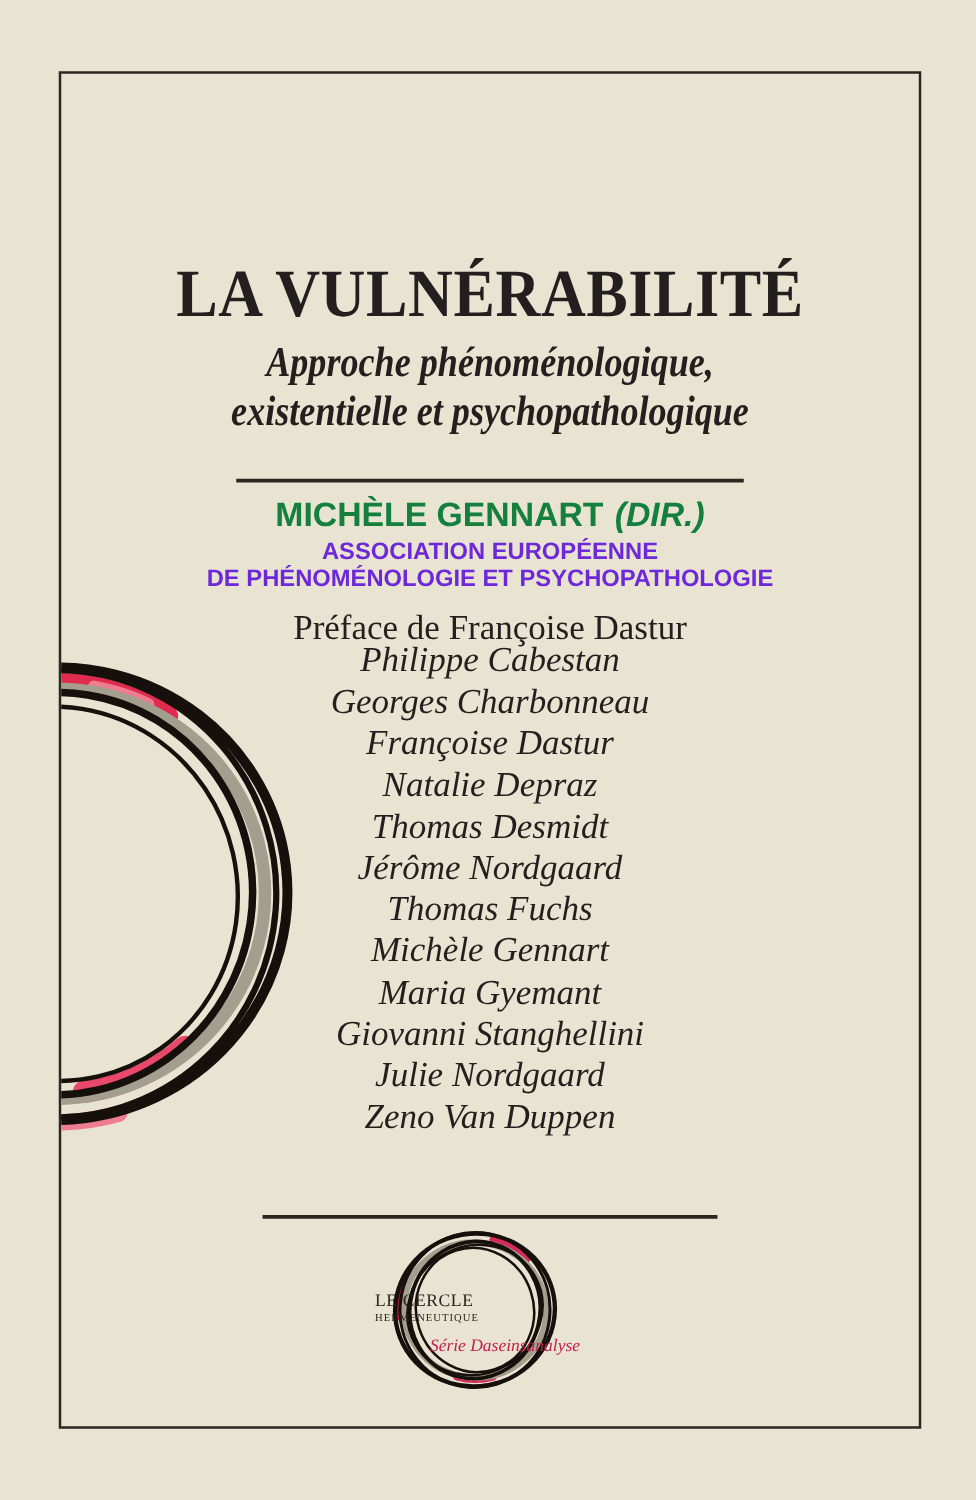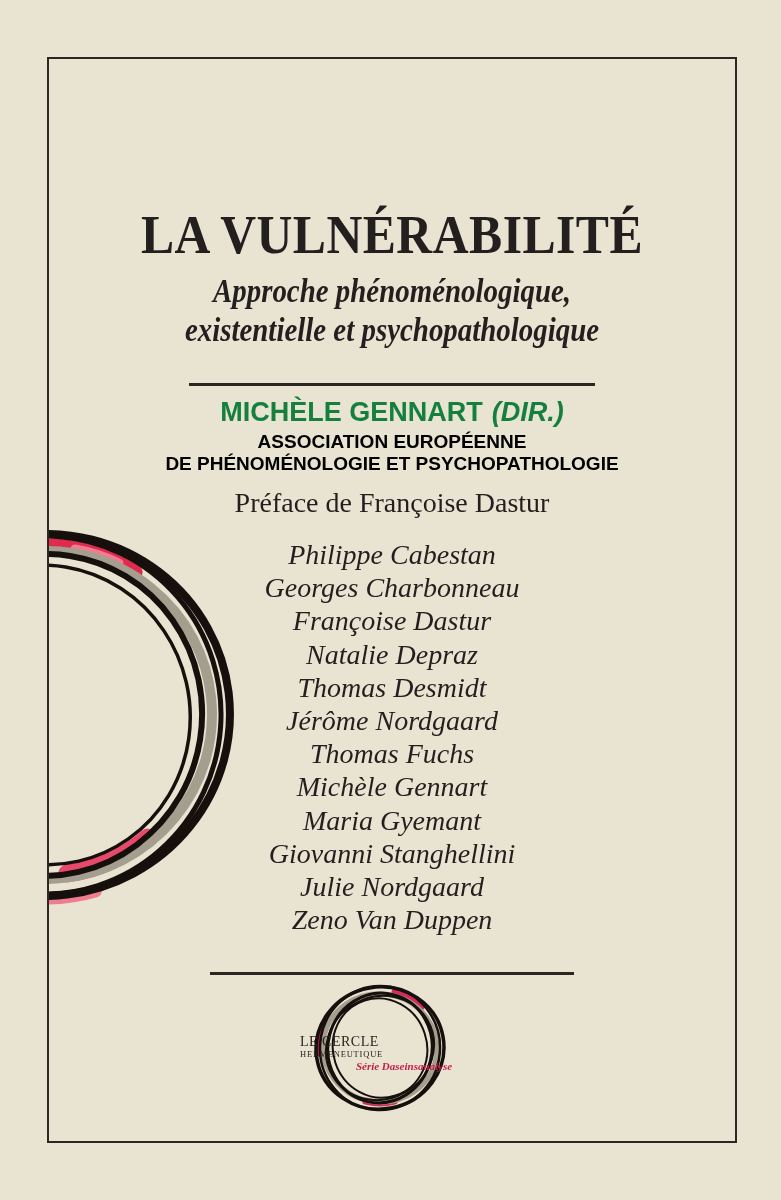--- a/index.html
+++ b/index.html
@@ -41,41 +41,41 @@
     top:339px;
     font-family:"Liberation Sans", sans-serif;
     font-size:27px;line-height:28px;font-weight:bold;
     color:#15803d;white-space:nowrap;
   }
   .editor .role{font-style:italic;margin-left:9px;}
   .association{
     top:372px;
     font-family:"Liberation Sans", sans-serif;
     font-size:19px;line-height:21.5px;font-weight:bold;
-    color:#000000;
+    color:#6d28d9;
   }
   .preface{
     top:429px;
     font-size:28px;line-height:30px;
   }
   .contributors{
-    top:479px;
+    top:453px;
     font-size:28px;line-height:33.2px;
     font-style:italic;
   }
   .logo{
     position:absolute;left:251px;top:909px;
     width:160px;height:160px;
   }
   .logo .ltext{position:absolute;left:0;width:100%;text-align:left;white-space:nowrap;}
   .logo .name1{top:66px;font-size:14px;line-height:15px;letter-spacing:.5px;color:#2a2420;}
   .logo .name2{top:81px;font-size:8.5px;line-height:10px;letter-spacing:.8px;color:#2a2420;}
   .logo .series{
-    top:92px;left:104px;width:auto;transform:translateX(-50%);
-    font-size:11px;line-height:13px;font-style:italic;font-weight:bold;
+    top:103px;left:104px;width:auto;transform:translateX(-50%);
+    font-size:14px;line-height:13px;font-style:italic;font-weight:normal;
     color:#c41e4a;
   }
   svg{display:block;}
 </style>
 </head>
 <body>
 
 <div class="page">
   <div class="frame">
 

